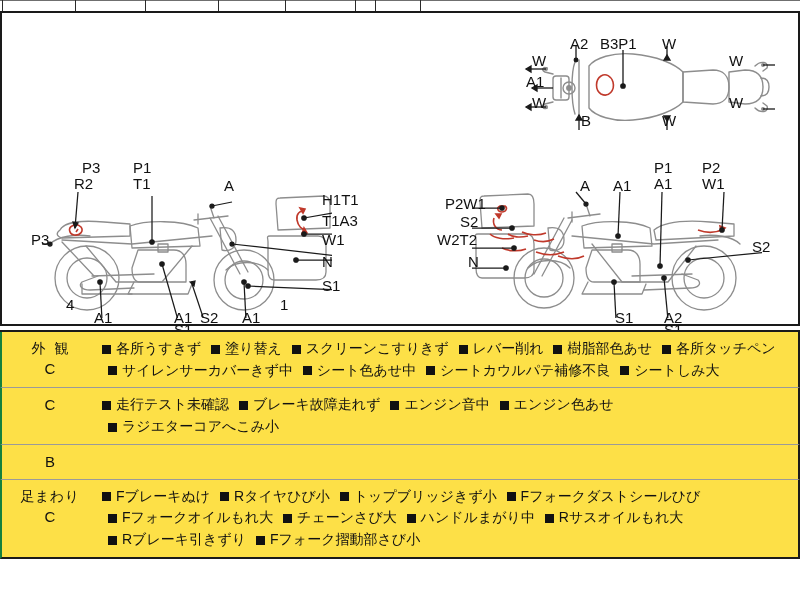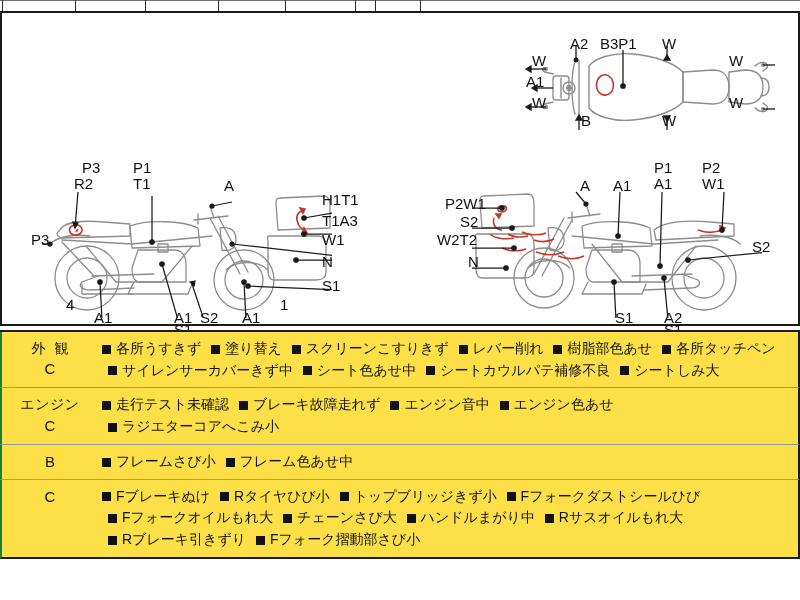--- a/index.html
+++ b/index.html
@@ -331,32 +331,31 @@
   <div id="condition-table">
       <div class="cond-row">
         <div class="cond-label">
           <span class="cat spaced">外観</span>
           <span class="grade">C</span>
         </div>
         <div class="cond-items"><span class="itm"><span class="bullet"></span><span>各所うすきず</span></span> <span class="itm"><span class="bullet"></span><span>塗り替え</span></span> <span class="itm"><span class="bullet"></span><span>スクリーンこすりきず</span></span> <span class="itm"><span class="bullet"></span><span>レバー削れ</span></span> <span class="itm"><span class="bullet"></span><span>樹脂部色あせ</span></span> <span class="itm"><span class="bullet"></span><span>各所タッチペン</span></span> <span class="itm"><span class="bullet"></span><span>サイレンサーカバーきず中</span></span> <span class="itm"><span class="bullet"></span><span>シート色あせ中</span></span> <span class="itm"><span class="bullet"></span><span>シートカウルパテ補修不良</span></span> <span class="itm"><span class="bullet"></span><span>シートしみ大</span></span> </div>
       </div>
       <div class="cond-row">
         <div class="cond-label">
-          <span class="cat">エンジン</span>
           <span class="grade">C</span>
         </div>
         <div class="cond-items"><span class="itm"><span class="bullet"></span><span>走行テスト未確認</span></span> <span class="itm"><span class="bullet"></span><span>ブレーキ故障走れず</span></span> <span class="itm"><span class="bullet"></span><span>エンジン音中</span></span> <span class="itm"><span class="bullet"></span><span>エンジン色あせ</span></span> <span class="itm"><span class="bullet"></span><span>ラジエターコアへこみ小</span></span> </div>
       </div>
       <div class="cond-row">
         <div class="cond-label">
           <span class="grade">B</span>
         </div>
-        <div class="cond-items"><span class="itm"><span class="bullet"></span><span>フレームさび小</span></span> <span class="itm"><span class="bullet"></span><span>フレーム色あせ中</span></span> </div>
       </div>
       <div class="cond-row">
         <div class="cond-label">
+          <span class="cat">足まわり</span>
           <span class="grade">C</span>
         </div>
         <div class="cond-items"><span class="itm"><span class="bullet"></span><span>Fブレーキぬけ</span></span> <span class="itm"><span class="bullet"></span><span>Rタイヤひび小</span></span> <span class="itm"><span class="bullet"></span><span>トップブリッジきず小</span></span> <span class="itm"><span class="bullet"></span><span>Fフォークダストシールひび</span></span> <span class="itm"><span class="bullet"></span><span>Fフォークオイルもれ大</span></span> <span class="itm"><span class="bullet"></span><span>チェーンさび大</span></span> <span class="itm"><span class="bullet"></span><span>ハンドルまがり中</span></span> <span class="itm"><span class="bullet"></span><span>Rサスオイルもれ大</span></span> <span class="itm"><span class="bullet"></span><span>Rブレーキ引きずり</span></span> <span class="itm"><span class="bullet"></span><span>Fフォーク摺動部さび小</span></span> </div>
       </div>
     </div>
 
 </div>
 
 </body></html>

